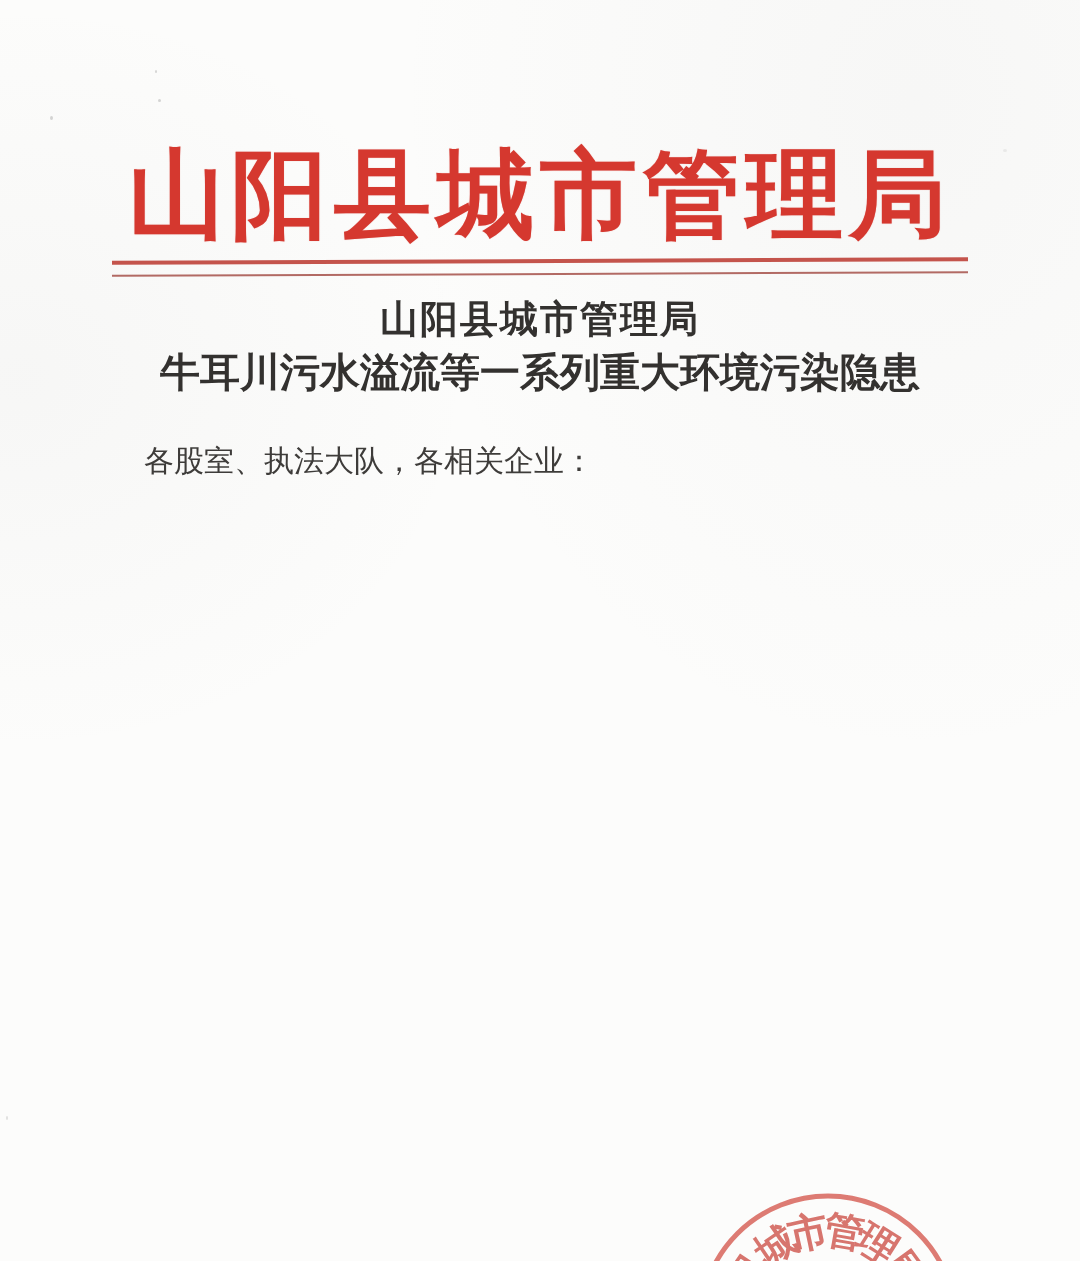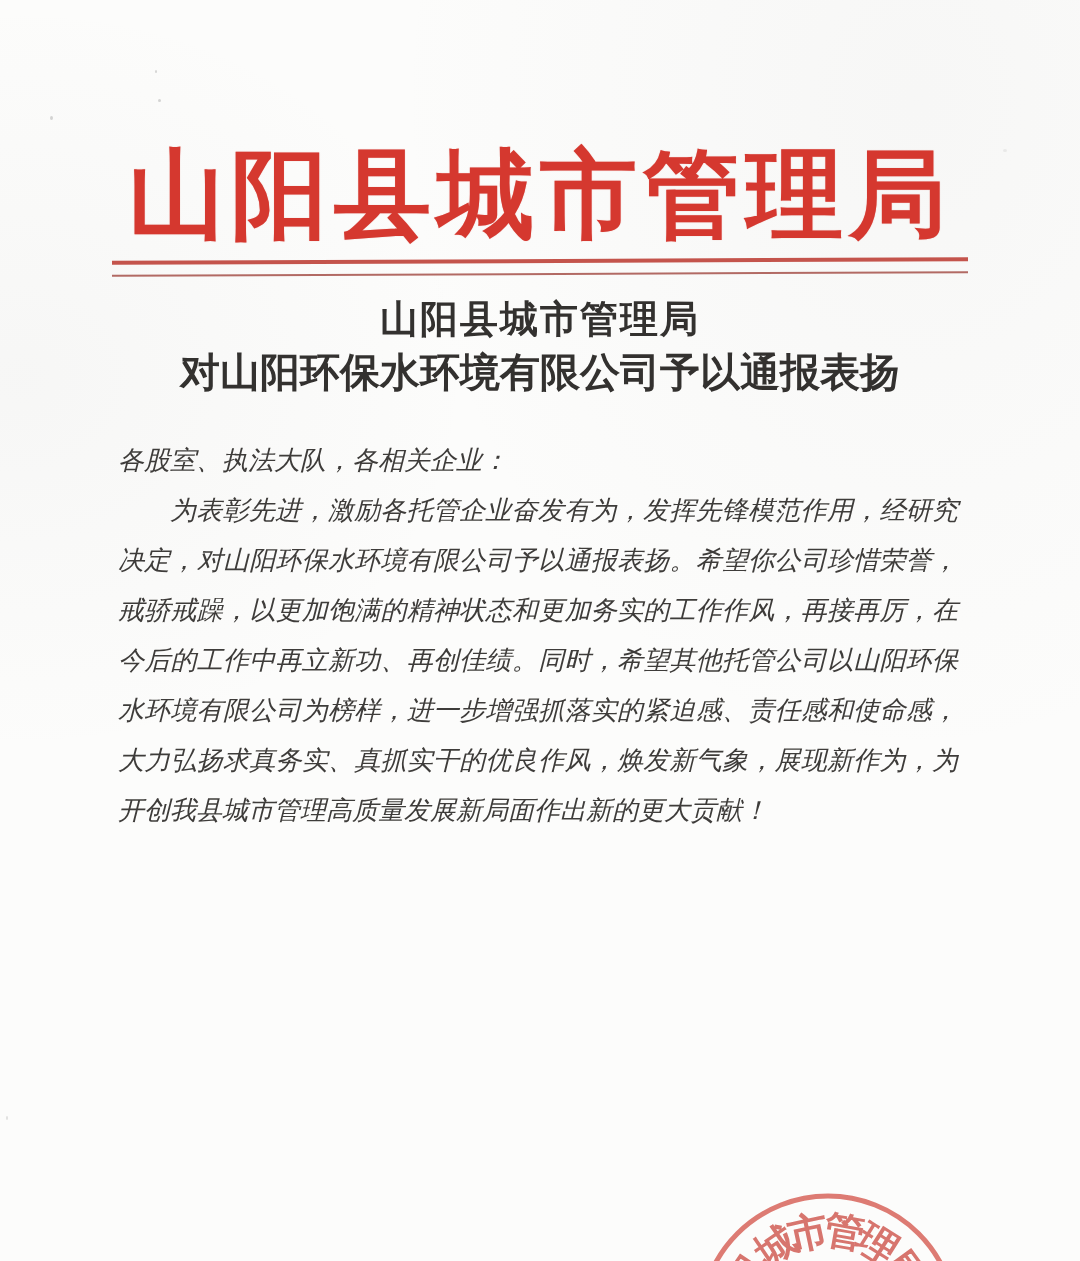--- a/index.html
+++ b/index.html
@@ -75,28 +75,27 @@
     font-size: 40px;
     line-height: 56px;
     letter-spacing: 0px;
     white-space: nowrap;
   }
 
   
   .doc-body {
     position: absolute;
     top: 436px;
-    left: 118px;
+    left: 144px;
     width: 840px;
     color: #3e3c3a;
-    font-size: 26px;
+    font-size: 30px;
     line-height: 50px;
     text-align: justify;
     text-justify: inter-ideograph;
-    font-style: italic;
   }
   .doc-body p { margin: 0; text-indent: 2em; }
   .doc-body p.salutation { text-indent: 0; }
 
   
   .seal {
     position: absolute;
     left: 694px;
     top: 1190px;
     width: 268px;
@@ -127,26 +126,25 @@
 
 <div class="page">
 
   <div class="agency-header">山阳县城市管理局</div>
 
   <div class="rule-thick"></div>
   <div class="rule-thin"></div>
 
   <div class="doc-title">
     <div class="line1">山阳县城市管理局</div>
-    <div class="line2">对山阳环保水环境有限公司予以通报表扬</div>
+    <div class="line2">牛耳川污水溢流等一系列重大环境污染隐患</div>
   </div>
 
   <div class="doc-body">
     <p class="salutation">各股室、执法大队，各相关企业：</p>
-    <p>为表彰先进，激励各托管企业奋发有为，发挥先锋模范作用，经研究决定，对山阳环保水环境有限公司予以通报表扬。希望你公司珍惜荣誉，戒骄戒躁，以更加饱满的精神状态和更加务实的工作作风，再接再厉，在今后的工作中再立新功、再创佳绩。同时，希望其他托管公司以山阳环保水环境有限公司为榜样，进一步增强抓落实的紧迫感、责任感和使命感，大力弘扬求真务实、真抓实干的优良作风，焕发新气象，展现新作为，为开创我县城市管理高质量发展新局面作出新的更大贡献！</p>
   </div>
 
   <svg class="seal" viewBox="0 0 268 268">
     <circle cx="134" cy="134" r="128" fill="none" stroke="#d96a61" stroke-width="5"></circle>
     <text transform="rotate(-100 134 134)" x="134" y="54" text-anchor="middle">山</text>
     <text transform="rotate(-78 134 134)" x="134" y="54" text-anchor="middle">阳</text>
     <text transform="rotate(-56 134 134)" x="134" y="54" text-anchor="middle">县</text>
     <text transform="rotate(-34 134 134)" x="134" y="54" text-anchor="middle">城</text>
     <text transform="rotate(-12 134 134)" x="134" y="54" text-anchor="middle">市</text>
     <text transform="rotate(10 134 134)" x="134" y="54" text-anchor="middle">管</text>

